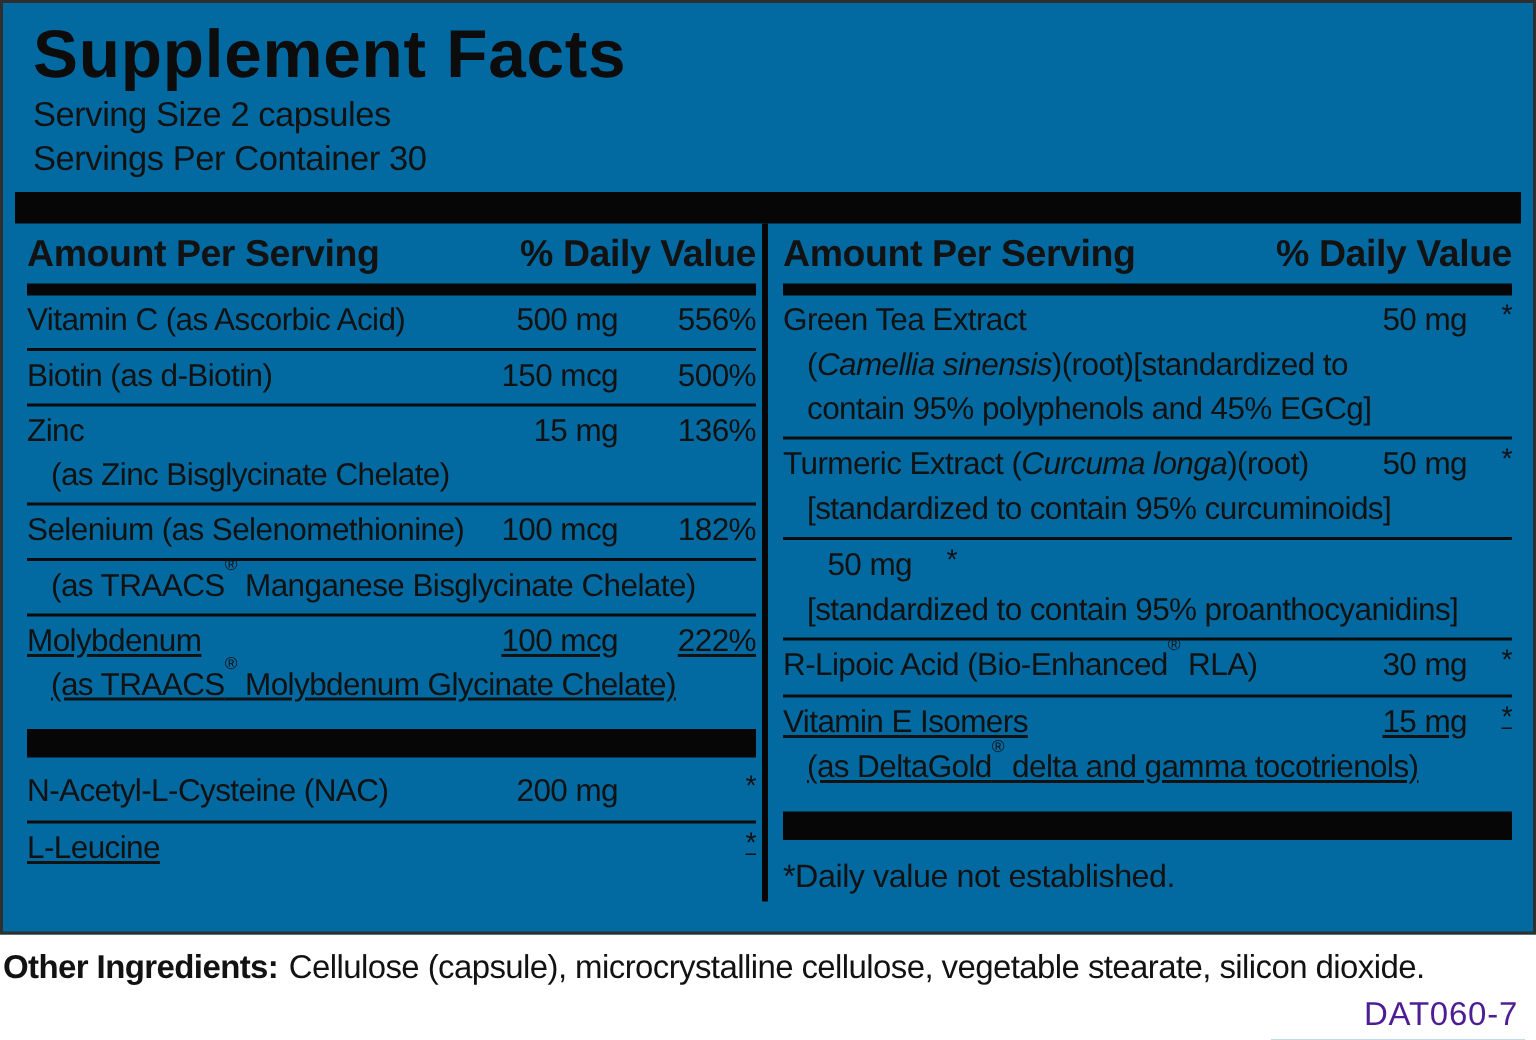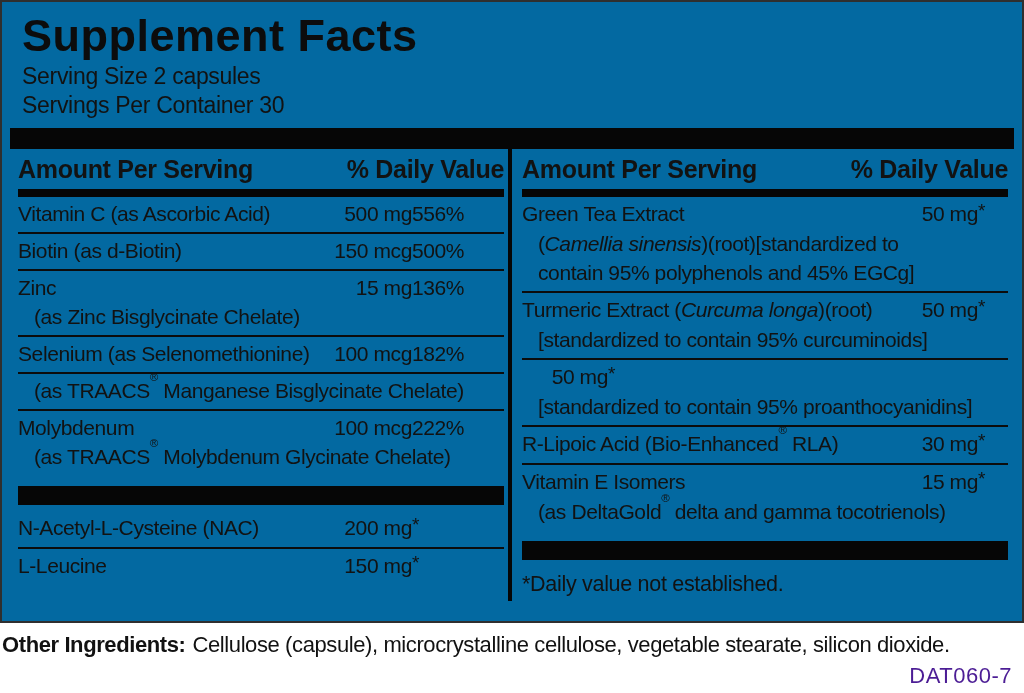--- a/index.html
+++ b/index.html
@@ -45,27 +45,27 @@
     font-weight: bold; font-size: 25px;
     letter-spacing: -0.3px;
     padding: 6px 0 5px;
     gap: 19px;
   }
   .hdr-amount { flex: 1 1 auto; }
   .hdr-dv { flex: none; }
   .bar8 { height: 8px; background: #060606; }
 
   .row { padding: 2px 0 4px; border-bottom: 2px solid #0c0c0c; }
-  .row.no-sep { border-bottom: none; }
+  .row.no-sep { border-bottom: none; text-decoration: underline; }
   .row-line { display: flex; align-items: baseline; font-size: 21px; line-height: 29px; letter-spacing: -0.4px; }
   .row-name { flex: 1 1 auto; min-width: 0; white-space: nowrap; }
   .row-amt  { flex: none; text-align: right; white-space: nowrap; }
   .col-left  .row-amt { width: 100px; }
   .col-right .row-amt { width: 86px; }
-  .row-dv   { flex: none; white-space: nowrap; }
+  .row-dv   { flex: none; text-align: right; white-space: nowrap; }
   .col-left  .row-dv { width: 92px; }
   .col-right .row-dv { width: 30px; }
   .row-dv.star { font-size: 19px; position: relative; top: -4px; }
   .row-sub { font-size: 21px; line-height: 29px; letter-spacing: -0.4px; padding-left: 16px; white-space: nowrap; }
 
   .section-bar { height: 19px; background: #060606; margin: 11px 0 6px; }
   .footnote { font-size: 21.5px; line-height: 29px; letter-spacing: -0.3px; padding: 4px 0 2px; }
 
   sup { font-size: 55%; vertical-align: top; position: relative; top: 1px; line-height: 0; }
   i { font-style: italic; }
@@ -151,21 +151,20 @@
             <div class="row">
               <div class="row-line">
                 <span class="row-name">N-Acetyl-L-Cysteine (NAC)</span>
                 <span class="row-amt">200 mg</span>
                 <span class="row-dv star">*</span>
               </div>
             </div>
             <div class="row no-sep">
               <div class="row-line">
                 <span class="row-name">L-Leucine</span>
-                <span class="row-amt">150 mg</span>
                 <span class="row-dv star">*</span>
               </div>
             </div>
           </div>
       </div>
 
       <div class="col-divider"></div>
 
       <div class="col col-right">
         <div class="col-header">

